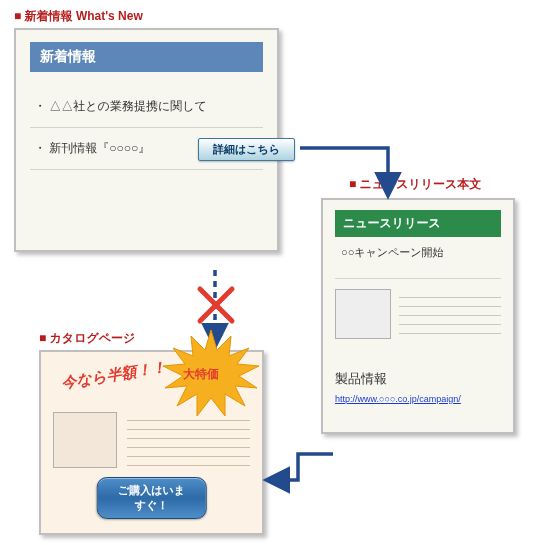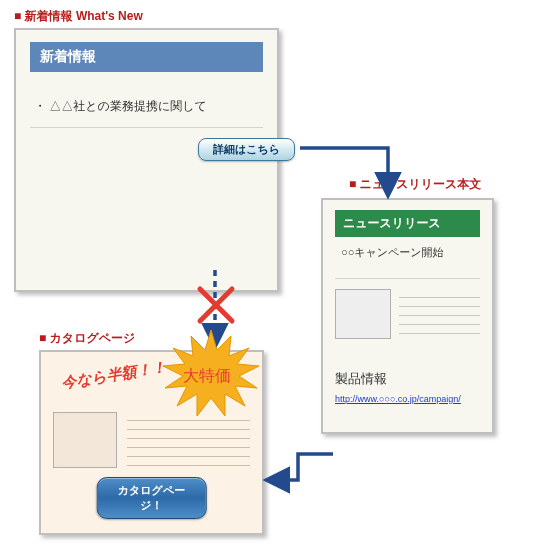--- a/index.html
+++ b/index.html
@@ -2,48 +2,48 @@
 <html><head>
 <meta charset="utf-8">
 <style>
   * { box-sizing: border-box; margin: 0; padding: 0; }
   body { font-family: "Hiragino Kaku Gothic Pro", "Meiryo", sans-serif; width: 540px; height: 545px; position: relative; background: #fff; }
 
   .section-label { position: absolute; font-size: 12px; font-weight: bold; color: #b91c1c; }
 
   
   .whatsnew-panel {
-    position: absolute; left: 14px; top: 28px; width: 265px; height: 264px;
+    position: absolute; left: 14px; top: 28px; width: 265px; height: 224px;
     background: #f7f7f0; border: 2px solid #bfbfbf;
     box-shadow: 3px 3px 4px rgba(0,0,0,.25);
     padding: 12px 14px 8px 14px;
   }
   .whatsnew-header {
     background: #5d86b9; color: #fff; font-size: 14px; font-weight: bold;
     padding: 6px 10px; margin-bottom: 14px;
   }
   .news-list { list-style: none; }
   .news-list li {
     font-size: 12px; color: #333; padding: 12px 0 12px 4px;
     border-bottom: 1px solid #d4d4c9;
   }
 
   
   .detail-btn {
     position: absolute; left: 198px; top: 138px;
     background: linear-gradient(#fff,#d9ebf2 45%,#aed3e2);
-    border: 1px solid #3a7a9a; border-radius: 8px;
+    border: 1px solid #3a7a9a; border-radius: 2px;
     color: #0b3d66; font-size: 11px; font-weight: bold;
     padding: 3px 14px; z-index: 5;
     box-shadow: 0 1px 2px rgba(0,0,0,.25);
   }
 
   
   .release-panel {
-    position: absolute; left: 321px; top: 198px; width: 173px; height: 236px;
+    position: absolute; left: 321px; top: 198px; width: 194px; height: 236px;
     background: #f7f7f0; border: 2px solid #bfbfbf;
     box-shadow: 3px 3px 4px rgba(0,0,0,.25);
     padding: 10px 12px 8px 12px;
   }
   .release-header {
     background: #2c8b4a; color: #fff; font-size: 12px; font-weight: bold;
     padding: 5px 8px; margin-bottom: 8px;
   }
   .release-title { font-size: 11px; color: #333; margin: 4px 0 18px 6px; }
   .release-divider { border: none; border-top: 1px solid #d4d4c9; margin: 2px 0 10px 0; }
@@ -64,21 +64,21 @@
   .halfprice {
     position: absolute; left: 20px; top: 14px;
     color: #e43b2f; font-size: 15px; font-weight: bold; font-style: italic;
     transform: rotate(-9deg); z-index: 3; white-space: nowrap;
   }
   .starburst {
     position: absolute; left: 120px; top: -24px; width: 100px; height: 100px; z-index: 2;
   }
   .star-label {
     position: absolute; left: 142px; top: 14px; z-index: 4;
-    color: #e43b2f; font-size: 16px; font-weight: normal;
+    color: #e43b2f; font-size: 12px; font-weight: bold;
   }
   .catalog-body { display: flex; gap: 10px; margin-top: 48px; }
   .catalog-img { width: 64px; height: 56px; border: 1px solid #b0b0b0; background: #f3e7d9; }
   .catalog-lines { flex: 1; }
   .catalog-lines div { height: 0; border-top: 1px solid #cdbfa7; margin: 8px 0; }
   .buy-btn {
     position: absolute; left: 50%; transform: translateX(-50%); bottom: 14px;
     background: linear-gradient(#4e8ec8,#2d6aa8 50%,#4e8ec8);
     border: 1px solid #1e4a78; border-radius: 10px;
     color: #fff; font-size: 11px; font-weight: bold;
@@ -93,20 +93,21 @@
 <body>
 
 <div class="section-label" style="left:14px; top:8px;">■ 新着情報  What's New</div>
 <div class="section-label" style="left:349px; top:176px;">■ ニュースリリース本文</div>
 <div class="section-label" style="left:39px; top:330px;">■ カタログページ</div>
 
 <div class="whatsnew-panel">
   <div class="whatsnew-header">新着情報</div>
   <ul class="news-list">
     <li>・ △△社との業務提携に関して</li>
+    <li>・ 新刊情報『○○○○』</li>
   </ul>
 </div>
 
 <button class="detail-btn">詳細はこちら</button>
 
 <div class="release-panel">
   <div class="release-header">ニュースリリース</div>
   <div class="release-title">○○キャンペーン開始</div>
   <hr class="release-divider">
   <div class="release-body">
@@ -133,21 +134,21 @@
     <div class="catalog-img"></div>
     <div class="catalog-lines">
       <div></div>
         <div></div>
         <div></div>
         <div></div>
         <div></div>
         <div></div>
     </div>
   </div>
-  <button class="buy-btn">カタログページ！</button>
+  <button class="buy-btn">ご購入はいますぐ！</button>
 </div>
 
 <svg class="arrow-svg" width="540" height="545">
   <defs>
     <marker id="ah" viewBox="0 0 12 12" refX="10" refY="6" markerWidth="8" markerHeight="8" orient="auto">
       <path d="M0,0 L12,6 L0,12 Z" fill="#234a8c"></path>
     </marker>
   </defs>
 
   <path d="M300,148 L388,148 L388,195" fill="none" stroke="#234a8c" stroke-width="3.5" marker-end="url(#ah)"></path>

